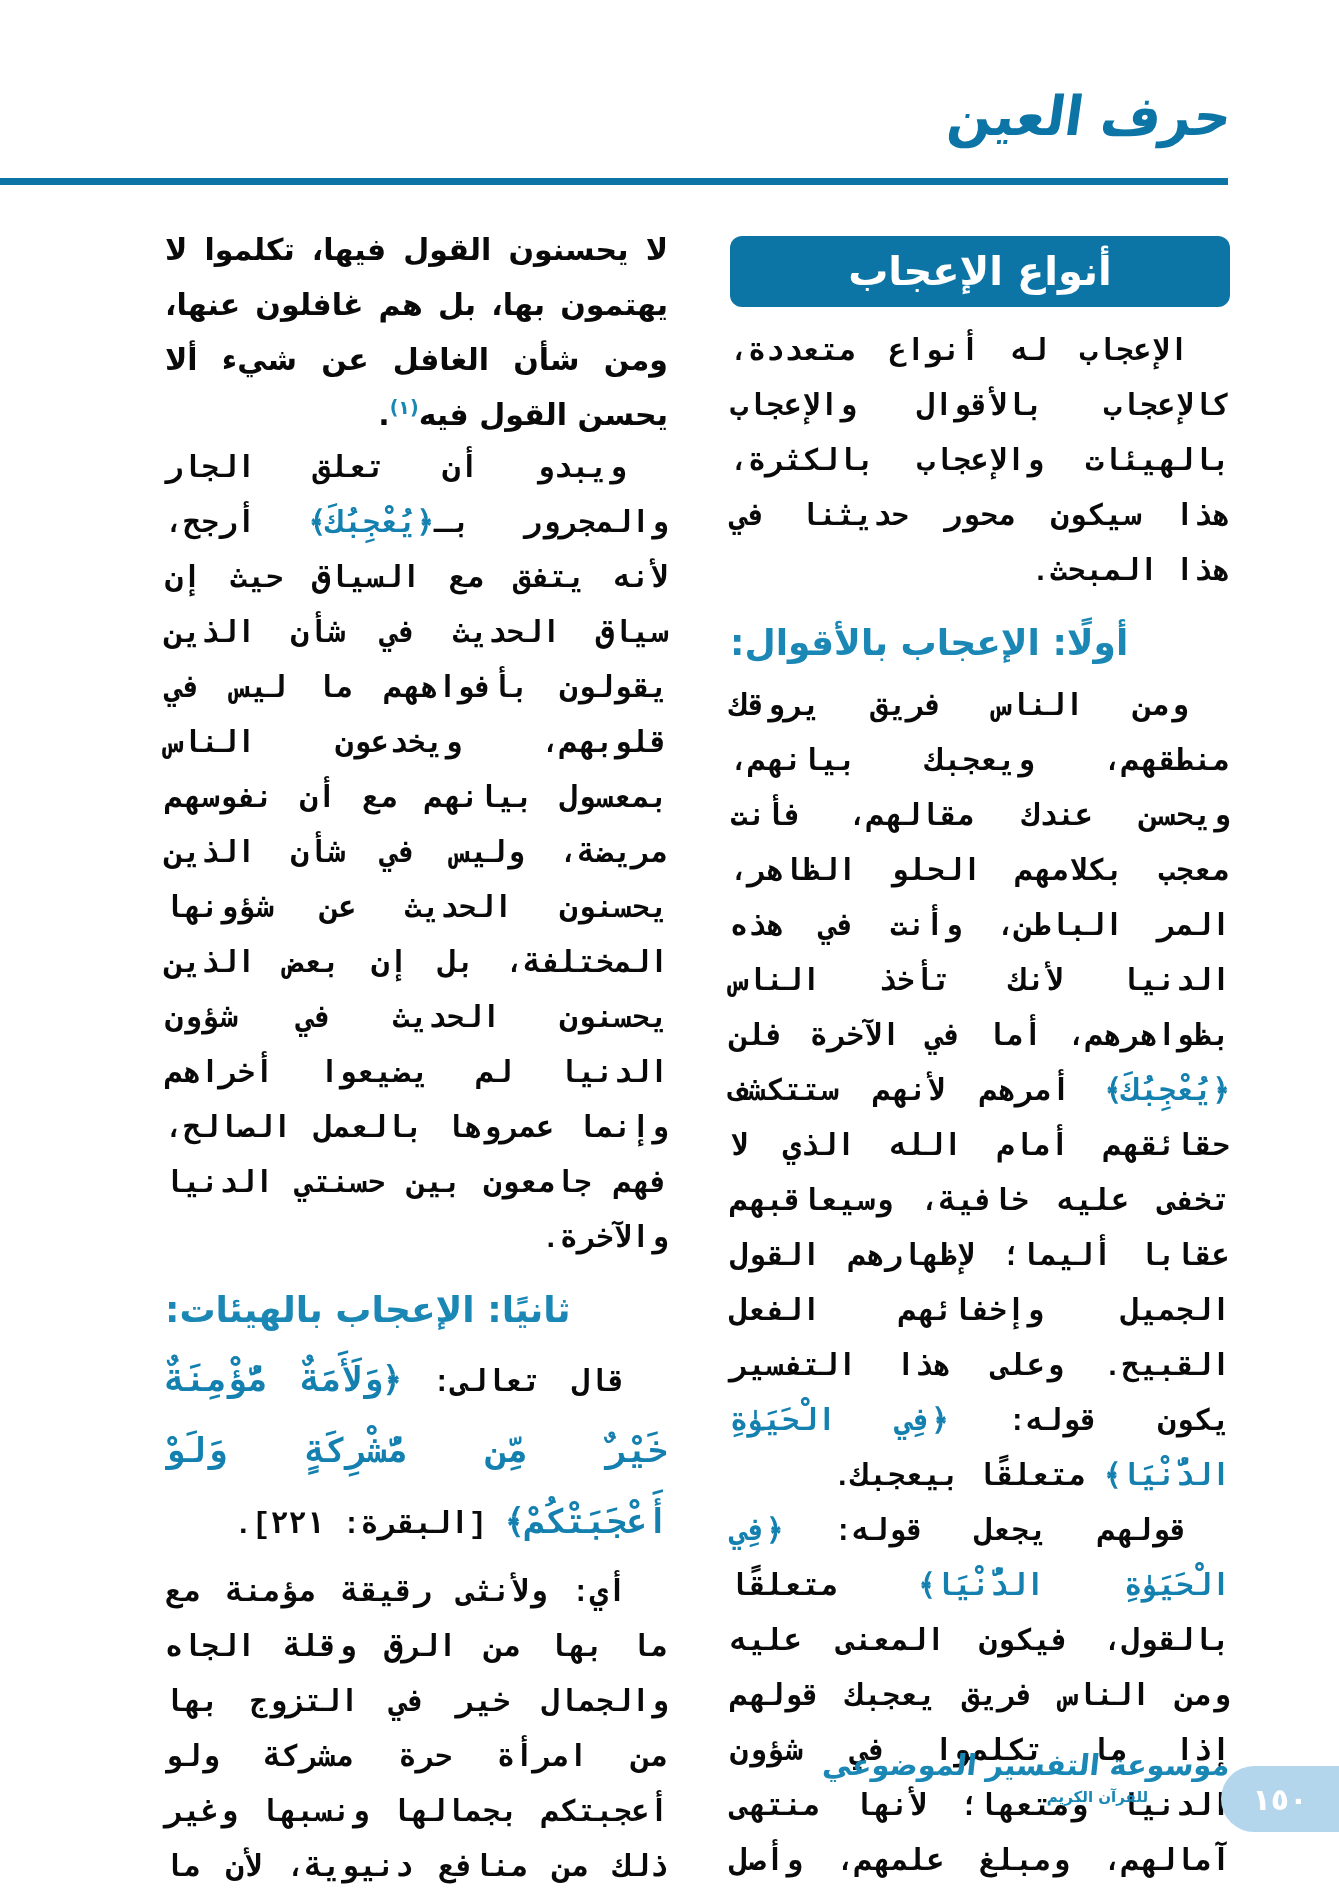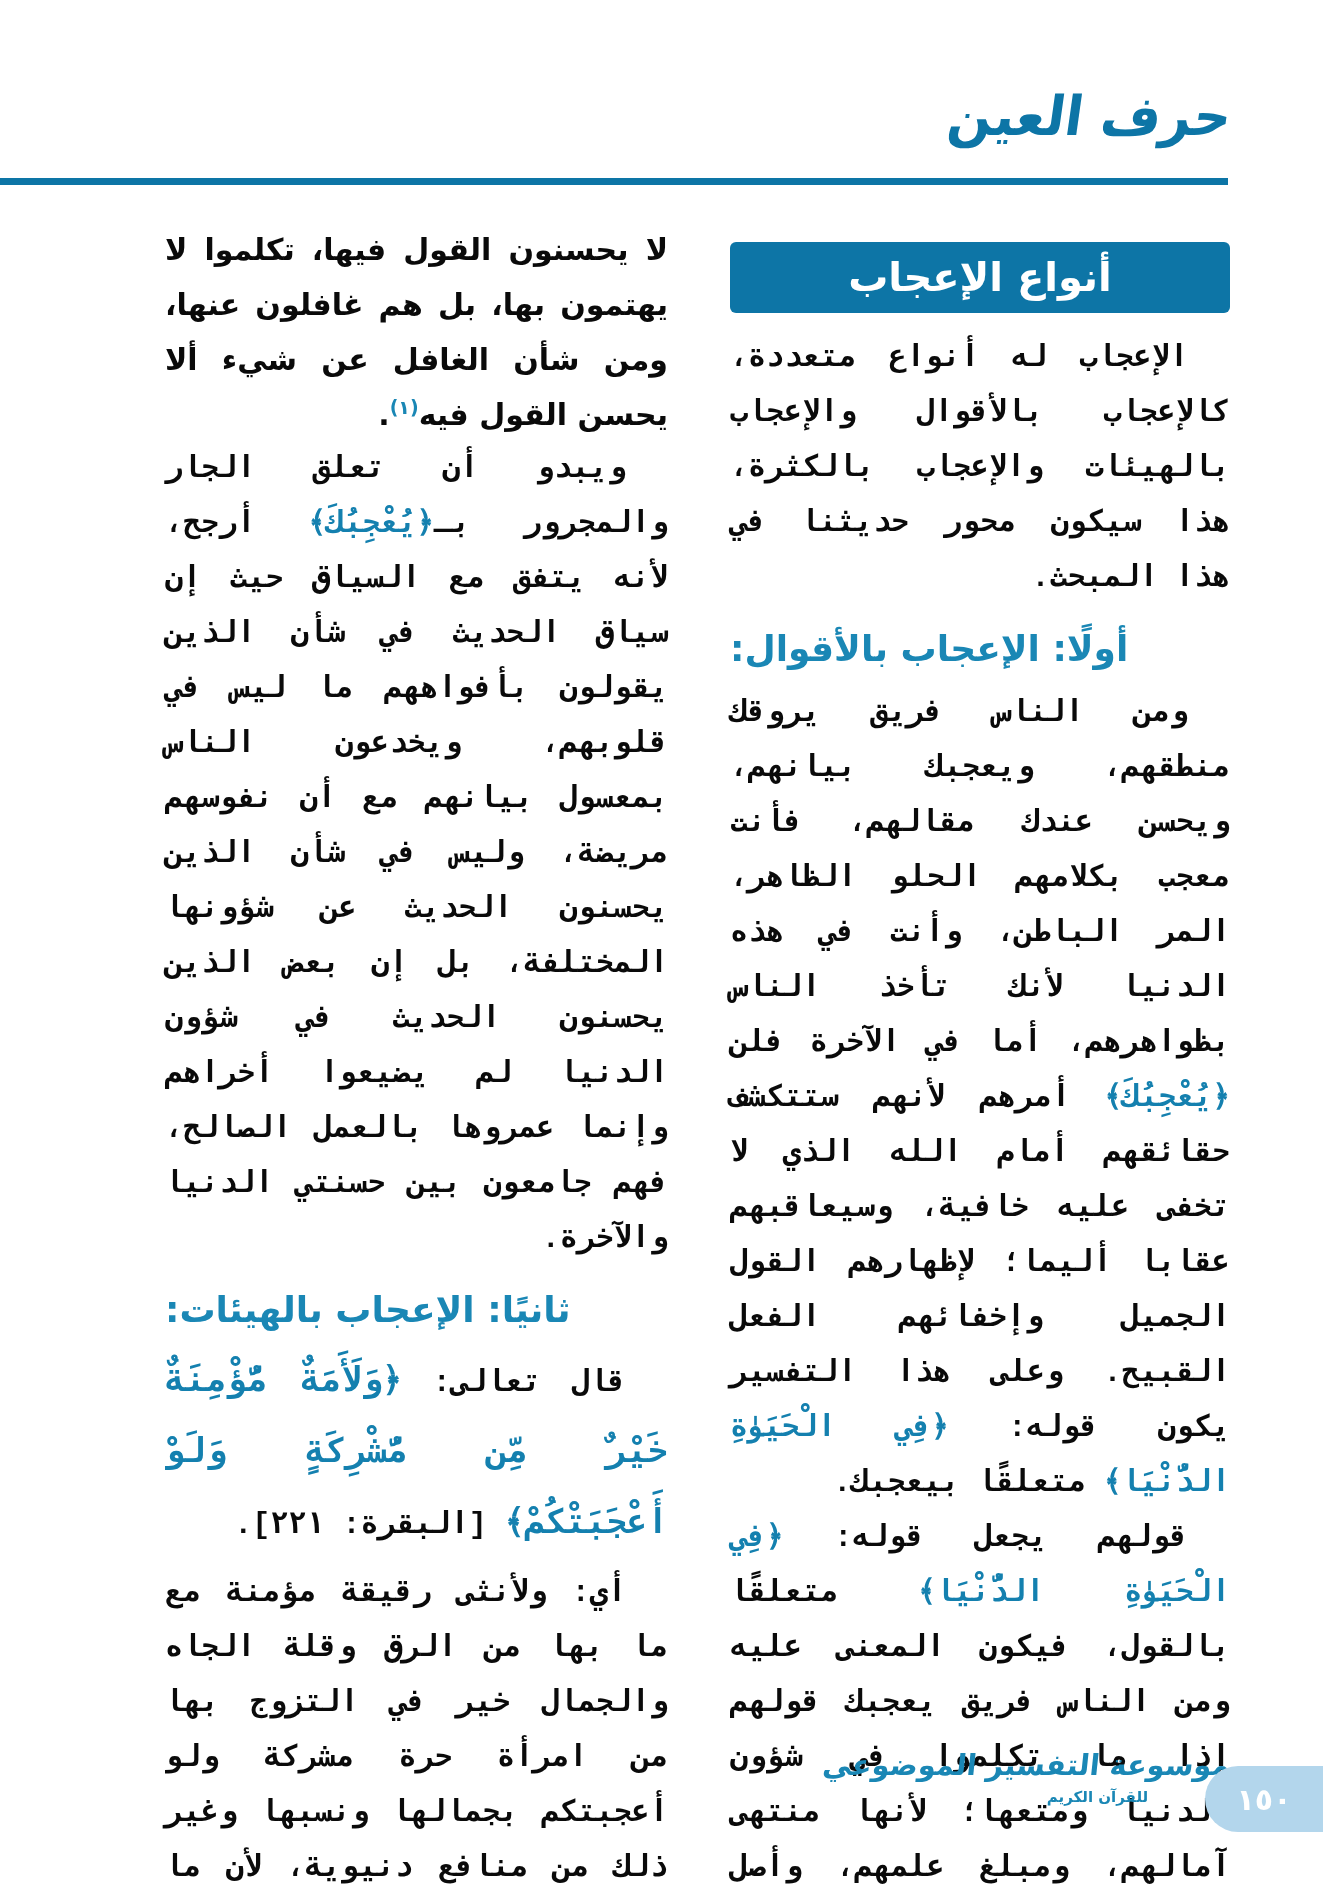--- a/index.html
+++ b/index.html
@@ -29,23 +29,23 @@
   }
   
   .columns{
     position:absolute;top:222px;right:109px;left:165px;
     display:flex;gap:62px;align-items:flex-start;
   }
   .col{display:block;}
   .col-right{width:500px;}
   .col-left{width:503px;}
   .title-box{
-    margin-top:20px;height:71px;line-height:71px;background:var(--teal);
+    margin-top:14px;height:71px;line-height:71px;background:var(--teal);
     color:#fff;text-align:center;font-size:40px;font-weight:bold;
-    border-radius:6px;margin-bottom:18px;
+    border-radius:12px;margin-bottom:18px;
   }
   p.body{
     font-size:30px;line-height:55px;font-weight:bold;text-align:justify;
     color:var(--ink);
   }
   p.indent{text-indent:42px;font-family:Liberation Mono, monospace;}
   p.verse{line-height:70px;margin:4px 0 6px;}
   .sub-heading{
     color:var(--teal-heading);font-size:36px;font-weight:bold;
     line-height:62px;margin:12px 0 6px;text-align:left;
@@ -61,21 +61,21 @@
   .logo{
     position:absolute;top:1748px;right:109px;width:265px;
     text-align:center;color:var(--teal-heading);
   }
   .logo-main{
     font-size:29px;font-weight:bold;letter-spacing:-1px;
     transform:skewX(-6deg);white-space:nowrap;
   }
   .logo-sub{font-size:15px;font-weight:bold;margin-top:6px;}
   .page-tab{
-    position:absolute;top:1766px;right:16px;width:118px;height:66px;
+    position:absolute;top:1766px;right:0;width:118px;height:66px;
     background:var(--tab-bg);border-radius:33px 0 0 33px;
     display:flex;align-items:center;justify-content:center;
   }
   .page-num{color:#ffffff;font-size:30px;font-weight:bold;letter-spacing:4px;}
 </style>
 </head>
 <body>
 
 <div class="page">
 

